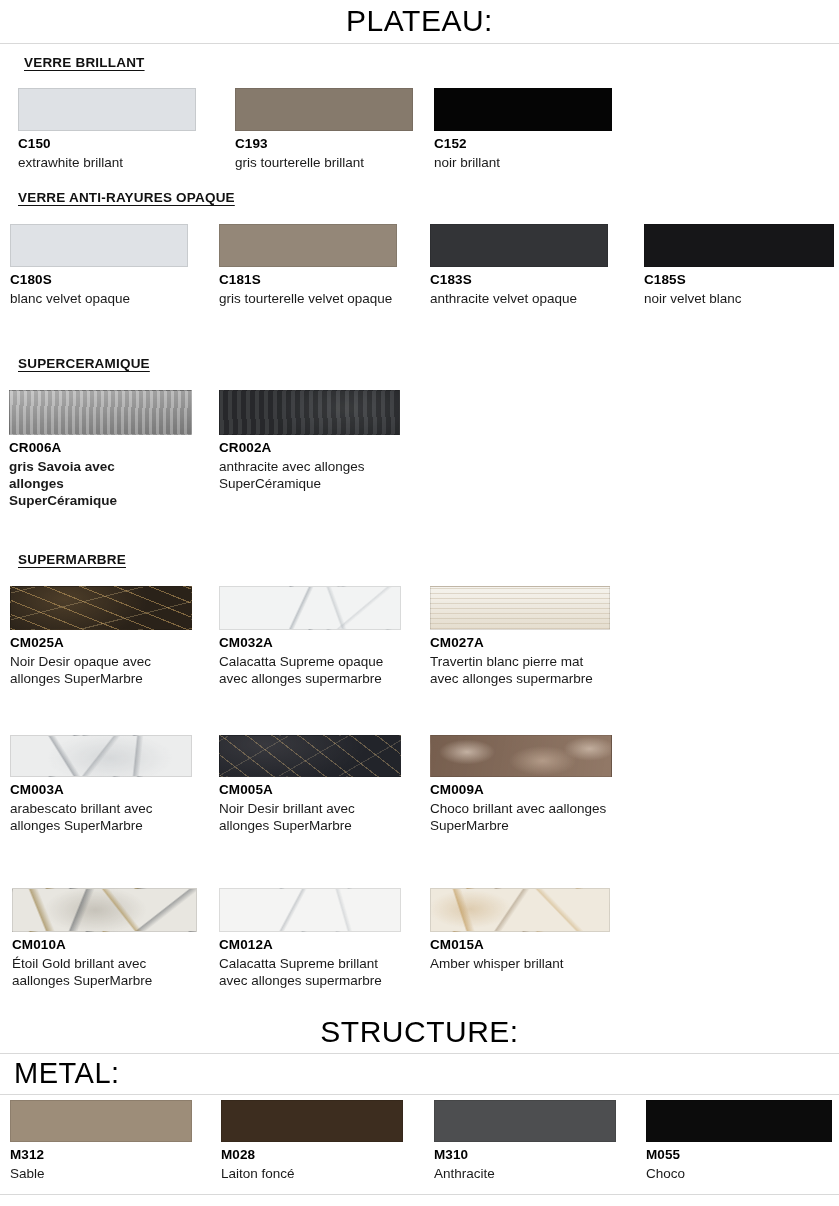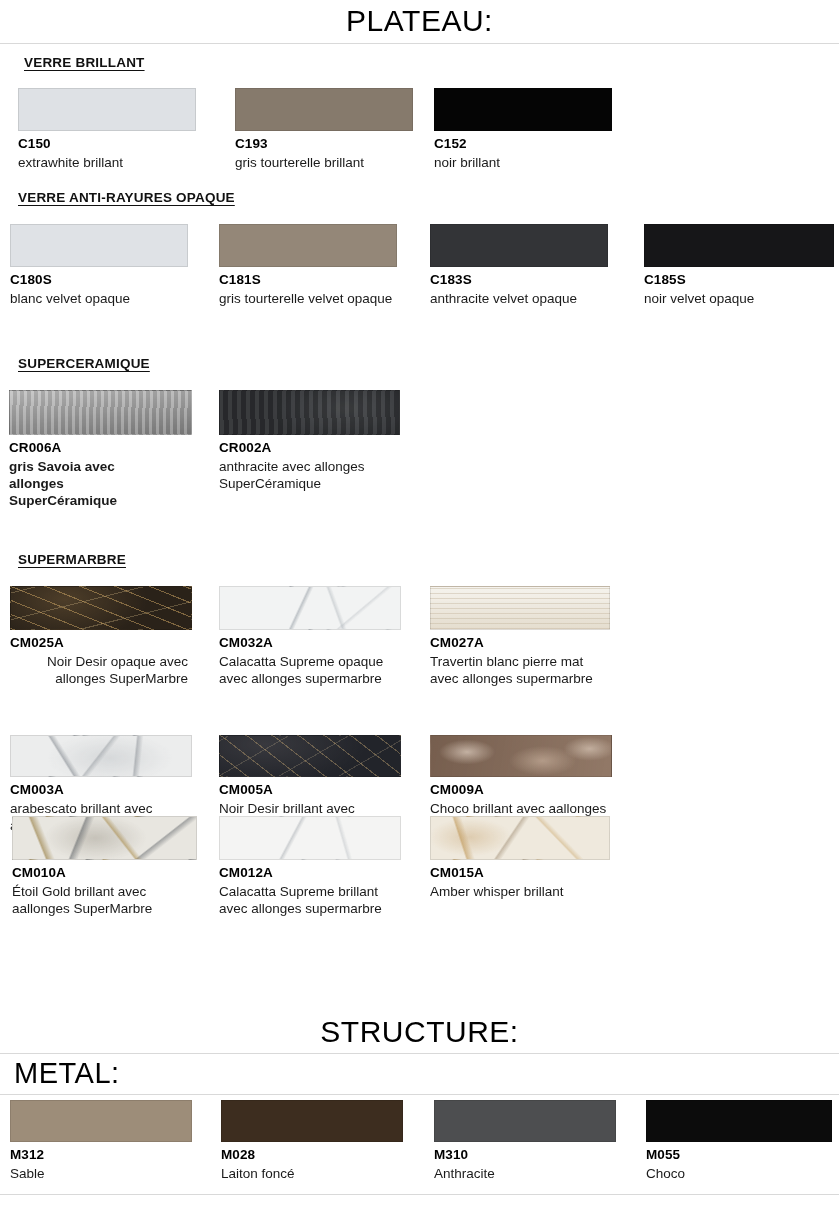--- a/index.html
+++ b/index.html
@@ -106,21 +106,21 @@
 
     <div class="cell" style="left:430px;">
       <div class="swatch" style="background: rgb(51, 52, 55);"></div>
       <div class="code">C183S</div>
       <div class="desc">anthracite velvet opaque</div>
     </div>
 
     <div class="cell" style="left:644px;">
       <div class="swatch" style="width: 190px; background: rgb(22, 22, 24);"></div>
       <div class="code">C185S</div>
-      <div class="desc">noir velvet opaque</div>
+      <div class="desc">noir velvet blanc</div>
     </div>
   </div>
 
   <div class="group-head" style="position:absolute;left:18px;top:356px;">SUPERCERAMIQUE</div>
 
   <div class="row" style="position:absolute;left:0;top:390px;width:839px;height:140px;">
 
     <div class="cell" style="left:9px;">
       <div class="swatch" style="width: 183px; height: 45px; background: repeating-linear-gradient(92deg, rgba(255, 255, 255, 0.22) 0px, rgba(255, 255, 255, 0.22) 3px, rgba(0, 0, 0, 0.07) 3px, rgba(0, 0, 0, 0.07) 7px), linear-gradient(175deg, rgba(255, 255, 255, 0.3), rgba(0, 0, 0, 0.2)), rgb(157, 157, 157);"></div>
       <div class="code">CR006A</div>
@@ -134,21 +134,21 @@
     </div>
   </div>
 
   <div class="group-head" style="position:absolute;left:18px;top:552px;">SUPERMARBRE</div>
 
   <div class="row" style="position:absolute;left:0;top:586px;width:839px;height:135px;">
 
     <div class="cell" style="left:10px;">
       <div class="swatch" style="width: 182px; height: 44px; background: repeating-linear-gradient(22deg, rgba(198, 160, 96, 0.55) 0px, rgba(198, 160, 96, 0.55) 1px, transparent 1px, transparent 13px), repeating-linear-gradient(-14deg, rgba(224, 196, 140, 0.3) 0px, rgba(224, 196, 140, 0.3) 1px, transparent 1px, transparent 26px), radial-gradient(70% 150% at 30% 30%, rgba(120, 95, 60, 0.45), transparent 65%), rgb(42, 34, 25);"></div>
       <div class="code">CM025A</div>
-      <div class="desc" style="max-width:178px;text-align:right;">Noir Desir opaque avec allonges SuperMarbre</div>
+      <div class="desc" style="max-width:178px;">Noir Desir opaque avec allonges SuperMarbre</div>
     </div>
 
     <div class="cell" style="left:219px;">
       <div class="swatch" style="width: 182px; height: 44px; background: linear-gradient(115deg, transparent 44%, rgba(150, 158, 165, 0.55) 45%, transparent 47%), linear-gradient(70deg, transparent 62%, rgba(165, 172, 178, 0.4) 63%, transparent 65%), linear-gradient(140deg, transparent 72%, rgba(175, 180, 186, 0.35) 73%, transparent 75%), rgb(242, 243, 243);"></div>
       <div class="code">CM032A</div>
       <div class="desc" style="max-width:180px;">Calacatta Supreme opaque avec allonges supermarbre</div>
     </div>
 
     <div class="cell" style="left:430px;">
       <div class="swatch" style="width: 180px; height: 44px; background: repeating-linear-gradient(0deg, rgba(196, 182, 158, 0.45) 0px, rgba(196, 182, 158, 0.45) 1px, transparent 1px, transparent 5px), linear-gradient(rgba(255, 255, 255, 0.5), rgba(214, 202, 180, 0.35)), rgb(236, 231, 220);"></div>
@@ -171,21 +171,21 @@
       <div class="desc" style="max-width:182px;">Noir Desir brillant avec allonges SuperMarbre</div>
     </div>
 
     <div class="cell" style="left:430px;">
       <div class="swatch" style="width: 182px; height: 42px; background: radial-gradient(26% 52% at 20% 40%, rgba(226, 210, 196, 0.7), transparent 60%), radial-gradient(30% 60% at 62% 62%, rgba(205, 182, 162, 0.62), transparent 62%), radial-gradient(24% 50% at 88% 32%, rgba(232, 216, 200, 0.58), transparent 60%), linear-gradient(100deg, rgba(90, 66, 50, 0.45), rgba(160, 132, 110, 0.25)), rgb(141, 117, 101);"></div>
       <div class="code">CM009A</div>
       <div class="desc" style="max-width:186px;">Choco brillant avec aallonges SuperMarbre</div>
     </div>
   </div>
 
-  <div class="row" style="position:absolute;left:0;top:816px;width:839px;height:130px;">
+  <div class="row" style="position:absolute;left:0;top:888px;width:839px;height:130px;">
 
     <div class="cell" style="left:12px;">
       <div class="swatch" style="width: 185px; height: 44px; background: linear-gradient(68deg, transparent 16%, rgba(150, 124, 64, 0.6) 17%, transparent 21%), linear-gradient(112deg, transparent 36%, rgba(92, 96, 100, 0.55) 37%, transparent 41%), linear-gradient(52deg, transparent 56%, rgba(168, 138, 72, 0.55) 57%, transparent 60%), linear-gradient(142deg, transparent 74%, rgba(100, 104, 108, 0.5) 75%, transparent 79%), radial-gradient(40% 80% at 45% 50%, rgba(120, 112, 96, 0.3), transparent 70%), rgb(232, 230, 224);"></div>
       <div class="code">CM010A</div>
       <div class="desc" style="max-width:184px;">Étoil Gold brillant avec aallonges SuperMarbre</div>
     </div>
 
     <div class="cell" style="left:219px;">
       <div class="swatch" style="width: 182px; height: 44px; background: linear-gradient(118deg, transparent 40%, rgba(158, 164, 170, 0.45) 41%, transparent 43%), linear-gradient(74deg, transparent 66%, rgba(170, 176, 182, 0.35) 67%, transparent 69%), rgb(244, 244, 243);"></div>
       <div class="code">CM012A</div>

